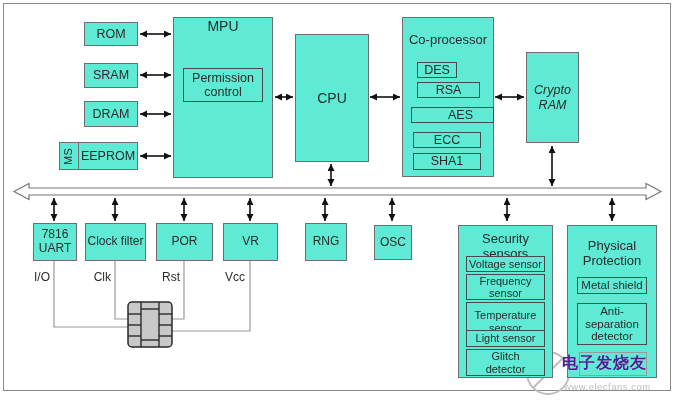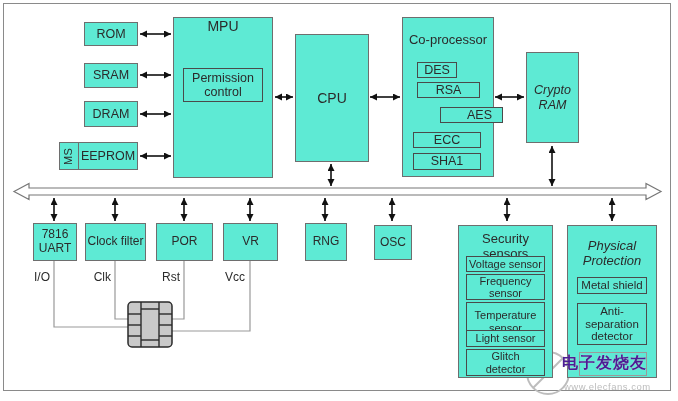--- a/index.html
+++ b/index.html
@@ -128,21 +128,21 @@
 
   <div class="box box--top" style="left:402px;top:17px;width:92px;height:160px;padding-top:15px;font-size:13px;">
     <span>Co-processor</span>
   </div>
   <div class="box inner" style="left:417px;top:62px;width:40px;height:16px;">
     <span>DES</span>
   </div>
   <div class="box inner" style="left:417px;top:82px;width:63px;height:16px;">
     <span>RSA</span>
   </div>
-  <div class="box inner" style="left:440px;top:107px;width:63px;height:16px;padding-left:16px;">
+  <div class="box inner" style="left:411px;top:107px;width:83px;height:16px;padding-left:16px;">
     <span>AES</span>
   </div>
   <div class="box inner" style="left:413px;top:132px;width:68px;height:16px;">
     <span>ECC</span>
   </div>
   <div class="box inner" style="left:413px;top:153px;width:68px;height:17px;">
     <span>SHA1</span>
   </div>
 
   <div class="box" style="left:526px;top:52px;width:53px;height:91px;font-style:italic;">
@@ -185,21 +185,21 @@
   <div class="box sensor" style="left:466px;top:302px;width:79px;height:39px;">
     <span style="width:70px;">Temperature sensor</span>
   </div>
   <div class="box sensor" style="left:466px;top:330px;width:79px;height:17px;">
     <span>Light sensor</span>
   </div>
   <div class="box sensor" style="left:466px;top:349px;width:79px;height:27px;">
     <span style="width:50px;">Glitch detector</span>
   </div>
 
-  <div class="box box--top" style="left:567px;top:225px;width:90px;height:153px;padding-top:13px;font-size:13px;font-style:italic;">
+  <div class="box box--top" style="left:567px;top:225px;width:90px;height:153px;padding-top:13px;font-size:13px;">
     <span style="width:66px;">Physical Protection</span>
   </div>
   <div class="box sensor" style="left:577px;top:277px;width:70px;height:17px;font-size:11.5px;">
     <span>Metal shield</span>
   </div>
   <div class="box sensor" style="left:577px;top:303px;width:70px;height:42px;font-size:11.5px;">
     <span style="width:62px;">Anti-separation detector</span>
   </div>
   <div class="obscured" style="left:579px;top:352px;width:68px;height:24px;"></div>
 

